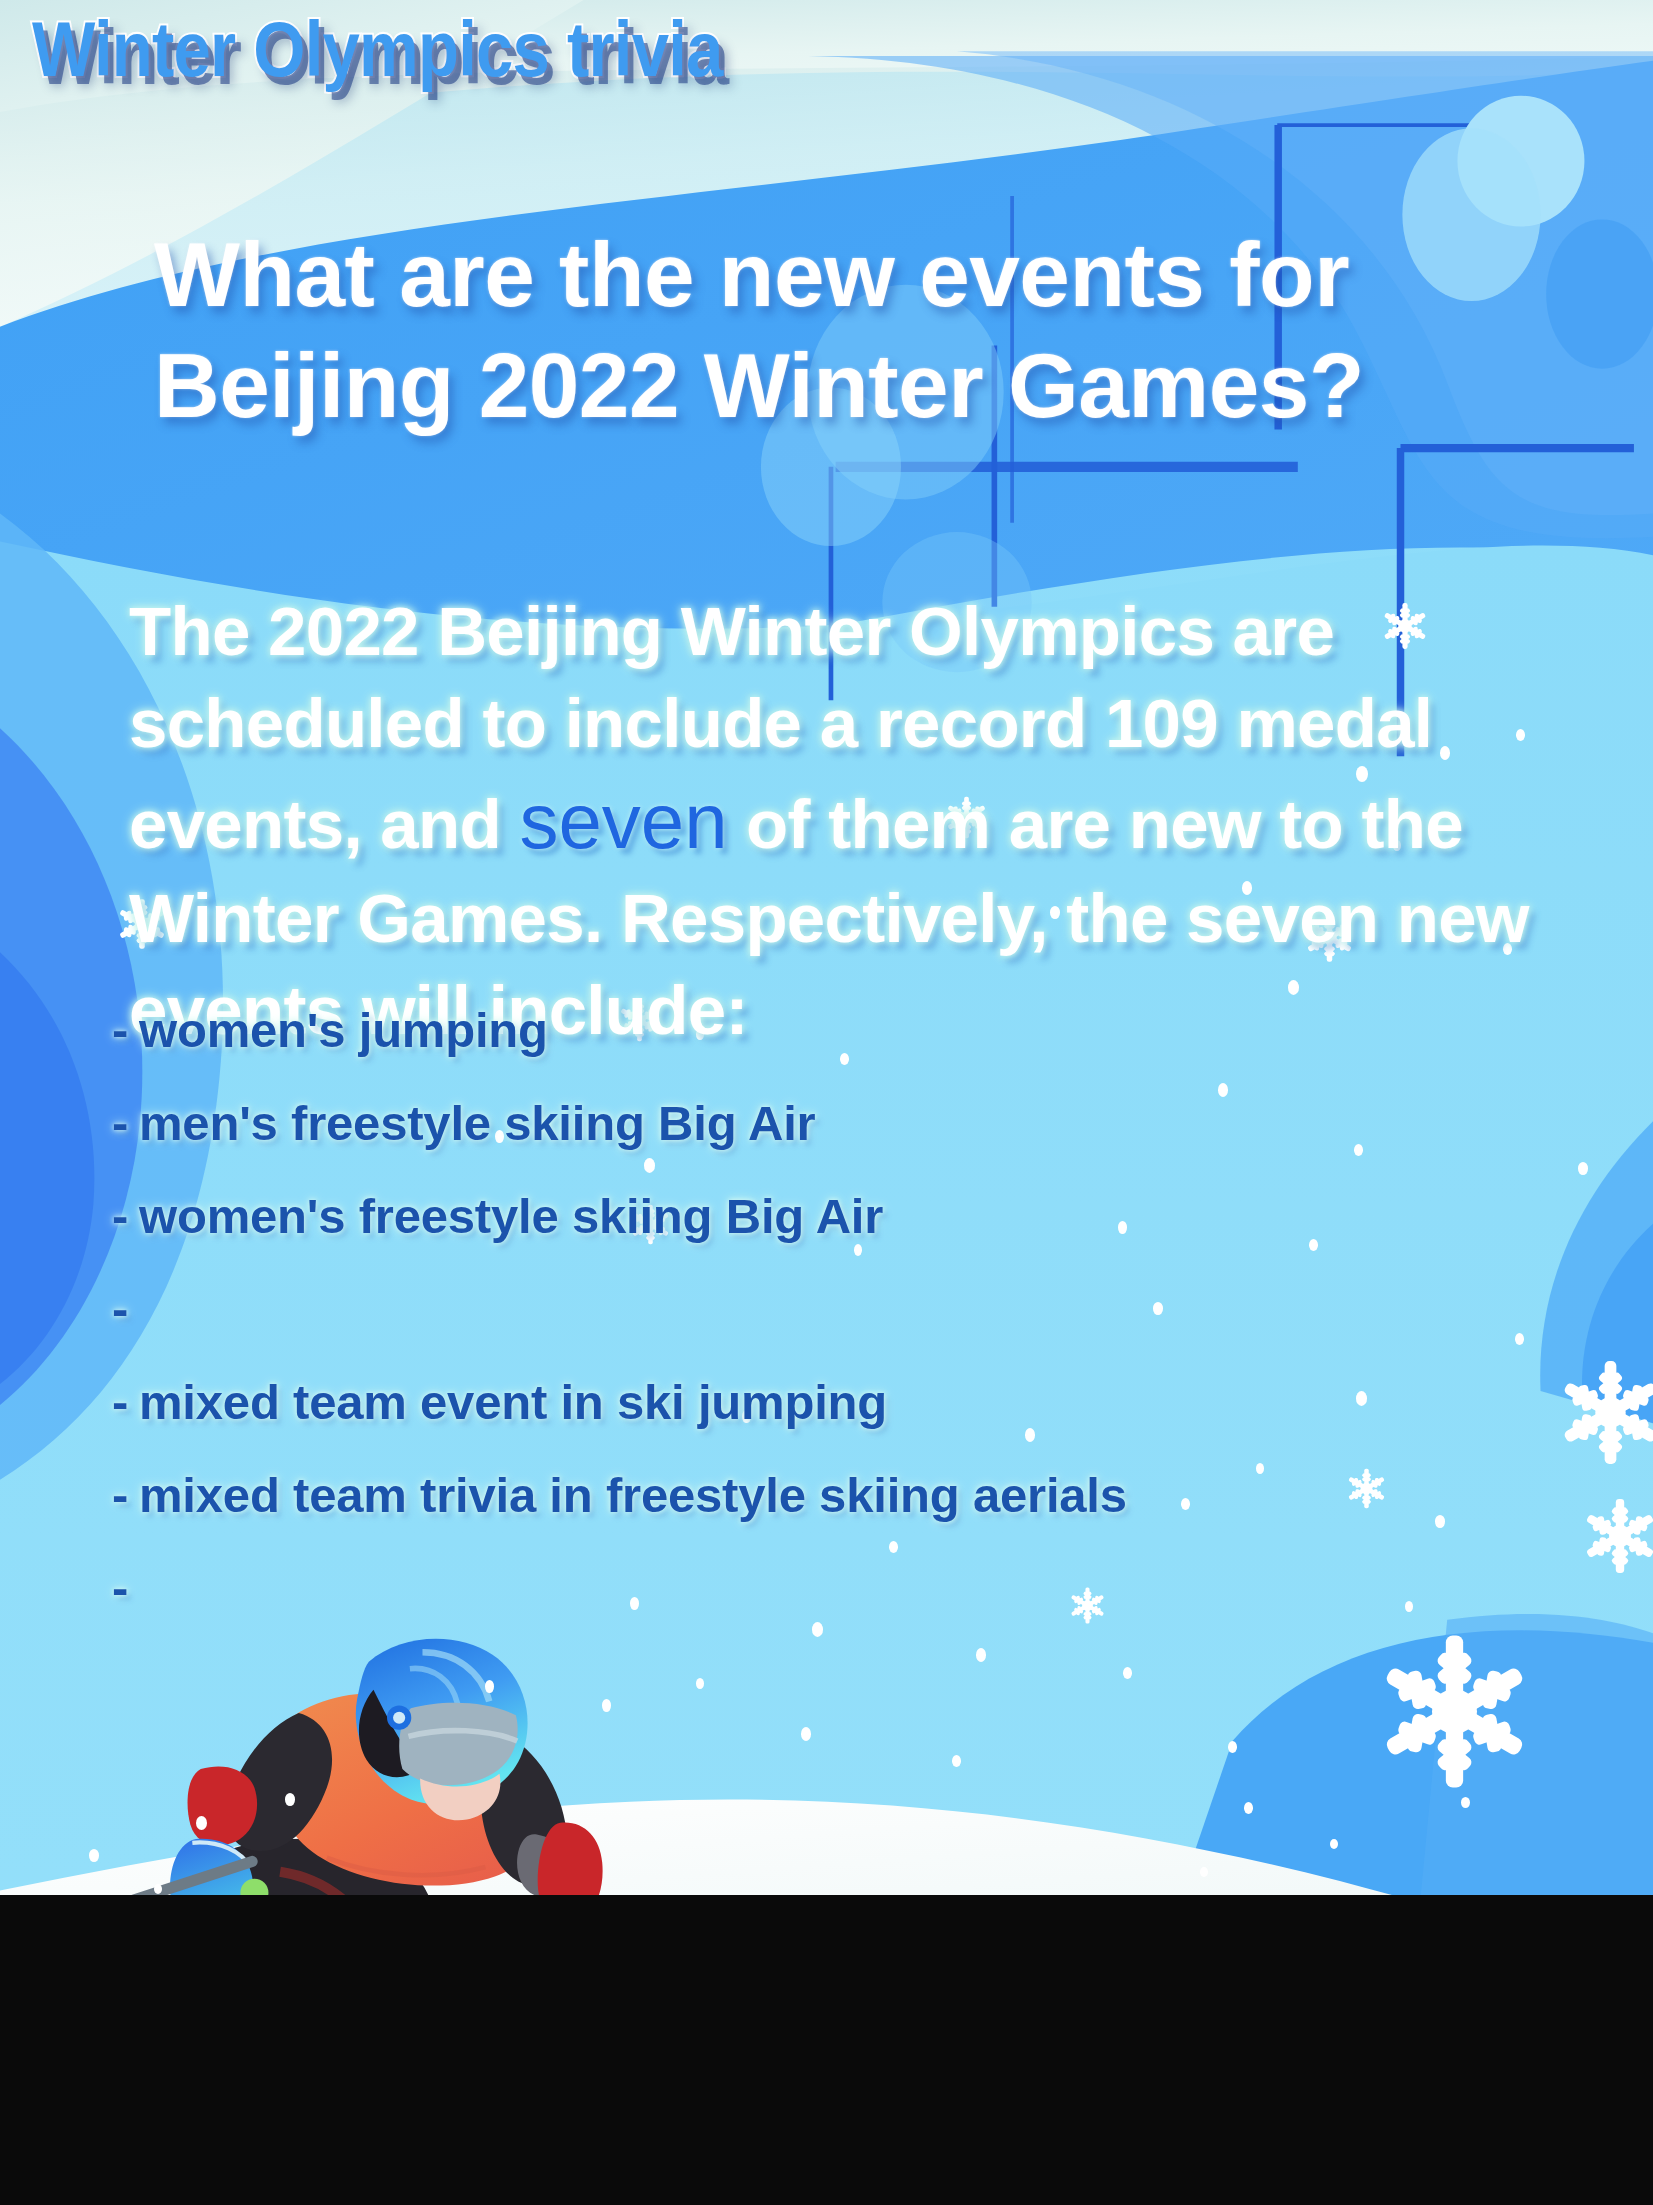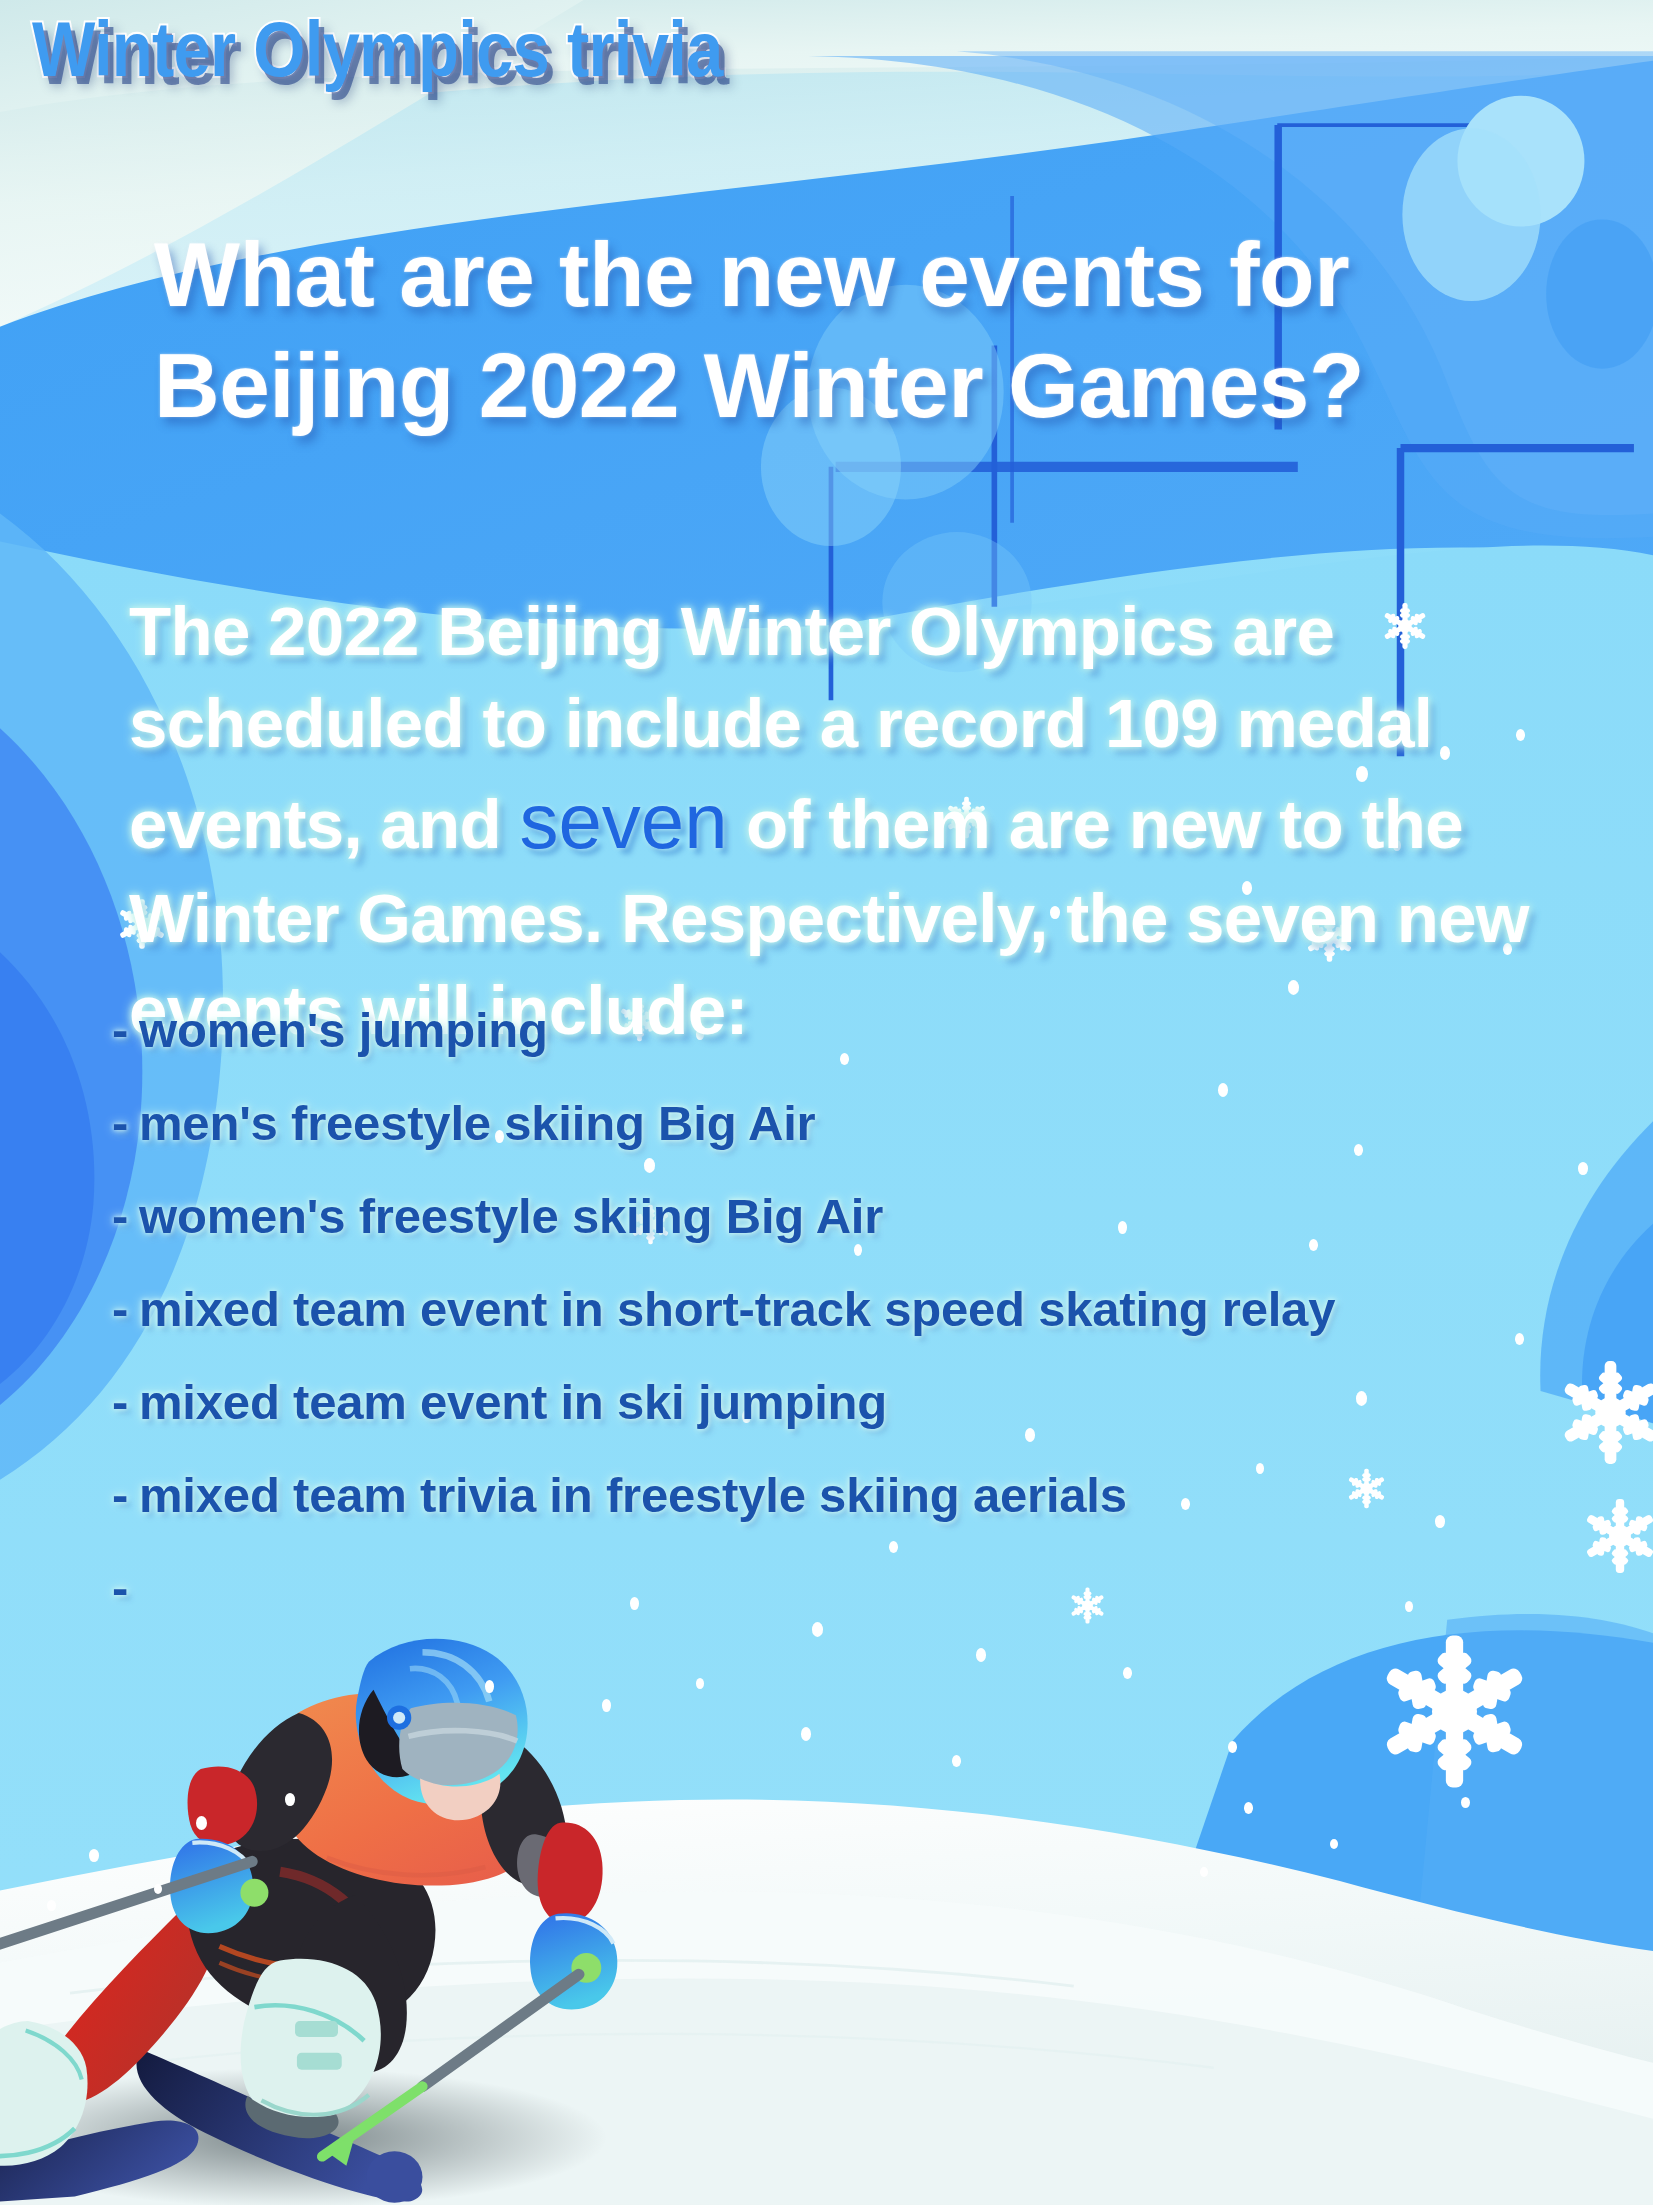--- a/index.html
+++ b/index.html
@@ -2,21 +2,21 @@
 <html style="font-size:7.5px"><head>
 <meta charset="utf-8">
 <style>
   html, body {
     margin: 0; padding: 0;
     background: #0a0a0a;
   }
   #poster {
     position: relative;
     width: 1654px;
-    height: 2205px;
+    height: 1895px;
     overflow: hidden;
     font-family: "Liberation Sans", sans-serif;
     background: #8fdcf9;
   }
 
   
   .bg-layer { position: absolute; inset: 0; overflow: hidden; }
   .bg-svg { position: absolute; top: 0; left: 0; width: 1654px; height: 2205px; display: block; }
 
   
@@ -454,21 +454,20 @@
     <div class="li">
       <span class="li-dash">-</span>
       <span class="li-text">men's freestyle skiing Big Air</span>
     </div>
     <div class="li">
       <span class="li-dash">-</span>
       <span class="li-text">women's freestyle skiing Big Air</span>
     </div>
     <div class="li">
       <span class="li-dash">-</span>
-      <span class="li-text">mixed team event in short-track speed skating relay</span>
     </div>
     <div class="li">
       <span class="li-dash">-</span>
       <span class="li-text">mixed team event in ski jumping</span>
     </div>
     <div class="li">
       <span class="li-dash">-</span>
       <span class="li-text">mixed team trivia in freestyle skiing aerials</span>
     </div>
     <div class="li">

